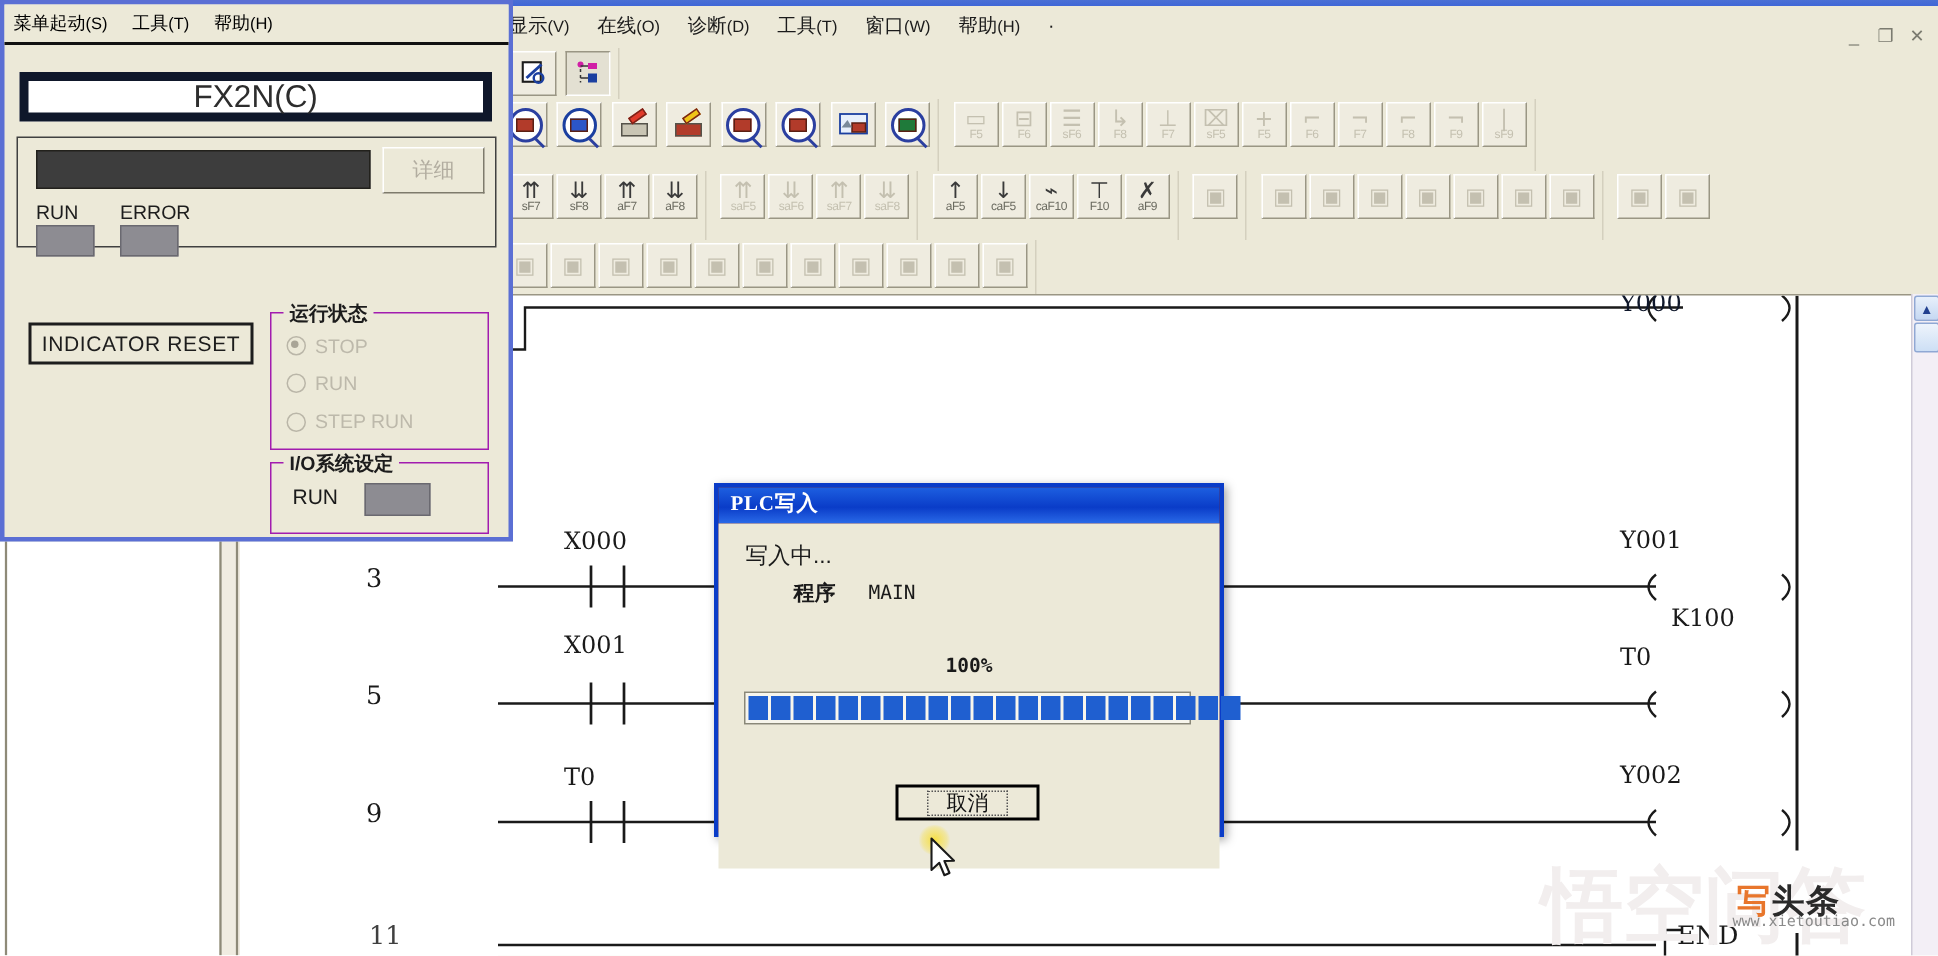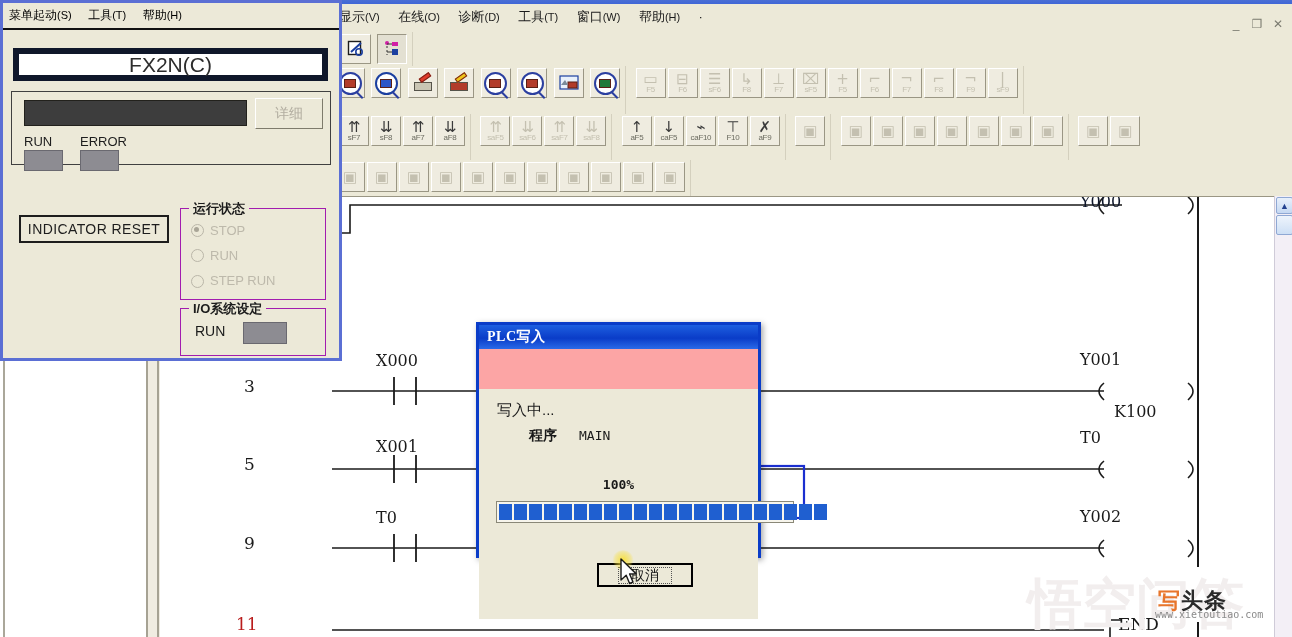--- a/index.html
+++ b/index.html
@@ -66,26 +66,26 @@
     font-family:"DejaVu Sans",sans-serif;white-space:nowrap;pointer-events:none;}
   
   #vscroll{position:absolute;right:0;top:196px;width:17px;height:441px;background:#f3eff6;
     border-left:1px solid #cfcbd8;}
   #vscroll .sbtn{width:15px;height:15px;margin:1px;background:linear-gradient(to bottom,#e8f0fb,#c5d8f2);
     border:1px solid #8fa8d4;border-radius:2px;display:flex;align-items:center;justify-content:center;
     font-size:9px;color:#22408f;}
   #vscroll .thumb{width:15px;height:18px;margin:1px;background:linear-gradient(to bottom,#eef4fc,#cddff5);
     border:1px solid #8fa8d4;border-radius:2px;}
   
-  #plc-dialog{position:absolute;left:476px;top:322px;width:285px;height:236px;
-    background:#fca5a5;border:3px solid #0a3cc8;box-sizing:border-box;box-shadow:2px 2px 6px rgba(0,0,0,.35);}
+  #plc-dialog{position:absolute;left:476px;top:322px;width:340px;height:236px;
+    background:#7f1d1d;border:3px solid #0a3cc8;box-sizing:border-box;box-shadow:2px 2px 6px rgba(0,0,0,.35);}
   #plc-title{height:24px;background:linear-gradient(to bottom,#1d5fe0 0%,#0a3cc8 55%,#2a6ae8 100%);
     color:#ffffff;font-size:14px;font-weight:bold;line-height:24px;padding-left:8px;
     font-family:"Liberation Serif","DejaVu Serif",serif;letter-spacing:0.5px;}
-  #plc-body{position:relative;height:100%;background:#ece9d8;margin-top:40px;}
+  #plc-body{position:relative;height:100%;background:#ece9d8;}
   #plc-writing{position:absolute;left:18px;top:12px;font-size:15px;color:#1a1a1a;}
   #plc-prog-lbl{position:absolute;left:50px;top:38px;font-size:14px;color:#1a1a1a;font-weight:bold;}
   #plc-prog-val{position:absolute;left:100px;top:39px;font-size:13px;color:#1a1a1a;
     font-family:"DejaVu Sans Mono",monospace;}
   #plc-pct{position:absolute;left:0;top:88px;width:100%;text-align:center;font-size:13px;color:#1a1a1a;
     font-family:"DejaVu Sans Mono",monospace;font-weight:bold;}
   #plc-bar{position:absolute;left:17px;top:112px;width:298px;height:22px;background:#f7f5ec;
     border:1px solid #8a8878;box-sizing:border-box;display:flex;align-items:center;padding:2px;gap:2px;}
   #plc-bar i{display:block;width:13px;height:16px;background:#1f5fd0;flex:0 0 auto;}
   #plc-cancel{position:absolute;left:118px;top:174px;width:96px;height:24px;background:#ece9d8;
@@ -451,34 +451,34 @@
     <line x1="866" y1="425" x2="866" y2="441" stroke="#1a1a1a" stroke-width="2"></line>
 
     <rect x="388" y="269" width="84" height="52" fill="none" stroke="#1b2fd0" stroke-width="2.2"></rect>
   </svg>
 
   <div style="position:absolute;left:748px;top:-5px;font-size:16px;font-family:'DejaVu Serif',serif;color:#0f172a;">Y000</div>
 
   <div style="position:absolute;left:44px;top:154px;font-size:16px;font-family:'DejaVu Serif',serif;color:#1a1a1a;">X000</div>
   <div style="position:absolute;left:748px;top:153px;font-size:16px;font-family:'DejaVu Serif',serif;color:#1a1a1a;">Y001</div>
 
-  <div style="position:absolute;left:44px;top:240px;font-size:16px;font-family:'DejaVu Serif',serif;color:#1a1a1a;">X001</div>
+  <div style="position:absolute;left:44px;top:223px;font-size:16px;font-family:'DejaVu Serif',serif;color:#1a1a1a;">X001</div>
   <div style="position:absolute;left:748px;top:231px;font-size:16px;font-family:'DejaVu Serif',serif;color:#1a1a1a;">T0</div>
   <div style="position:absolute;left:782px;top:205px;font-size:16px;font-family:'DejaVu Serif',serif;color:#1a1a1a;">K100</div>
 
   <div style="position:absolute;left:44px;top:311px;font-size:16px;font-family:'DejaVu Serif',serif;color:#1a1a1a;">T0</div>
   <div style="position:absolute;left:748px;top:310px;font-size:16px;font-family:'DejaVu Serif',serif;color:#1a1a1a;">Y002</div>
 
   <div style="position:absolute;left:786px;top:417px;font-size:17px;font-family:'DejaVu Serif',serif;color:#1a1a1a;">END</div>
 </div>
 
 <div style="position:absolute;left:244px;top:376px;font-size:17px;font-family:'DejaVu Serif',serif;color:#1a1a1a;">3</div>
 <div style="position:absolute;left:244px;top:454px;font-size:17px;font-family:'DejaVu Serif',serif;color:#1a1a1a;">5</div>
 <div style="position:absolute;left:244px;top:533px;font-size:17px;font-family:'DejaVu Serif',serif;color:#1a1a1a;">9</div>
-<div style="position:absolute;left:236px;top:614px;font-size:17px;font-family:'DejaVu Serif',serif;color:#b91c1c;">11</div>
+<div style="position:absolute;left:246px;top:614px;font-size:17px;font-family:'DejaVu Serif',serif;color:#404040;">11</div>
 
 <div id="wm-big">悟空问答</div>
 <div id="wm-logo"><span>写</span><span class="blk">头条</span></div>
 <div id="wm-url">www.xietoutiao.com</div>
 
 <div id="vscroll">
   <div class="sbtn">▲</div>
   <div class="thumb"></div>
 </div>
 

